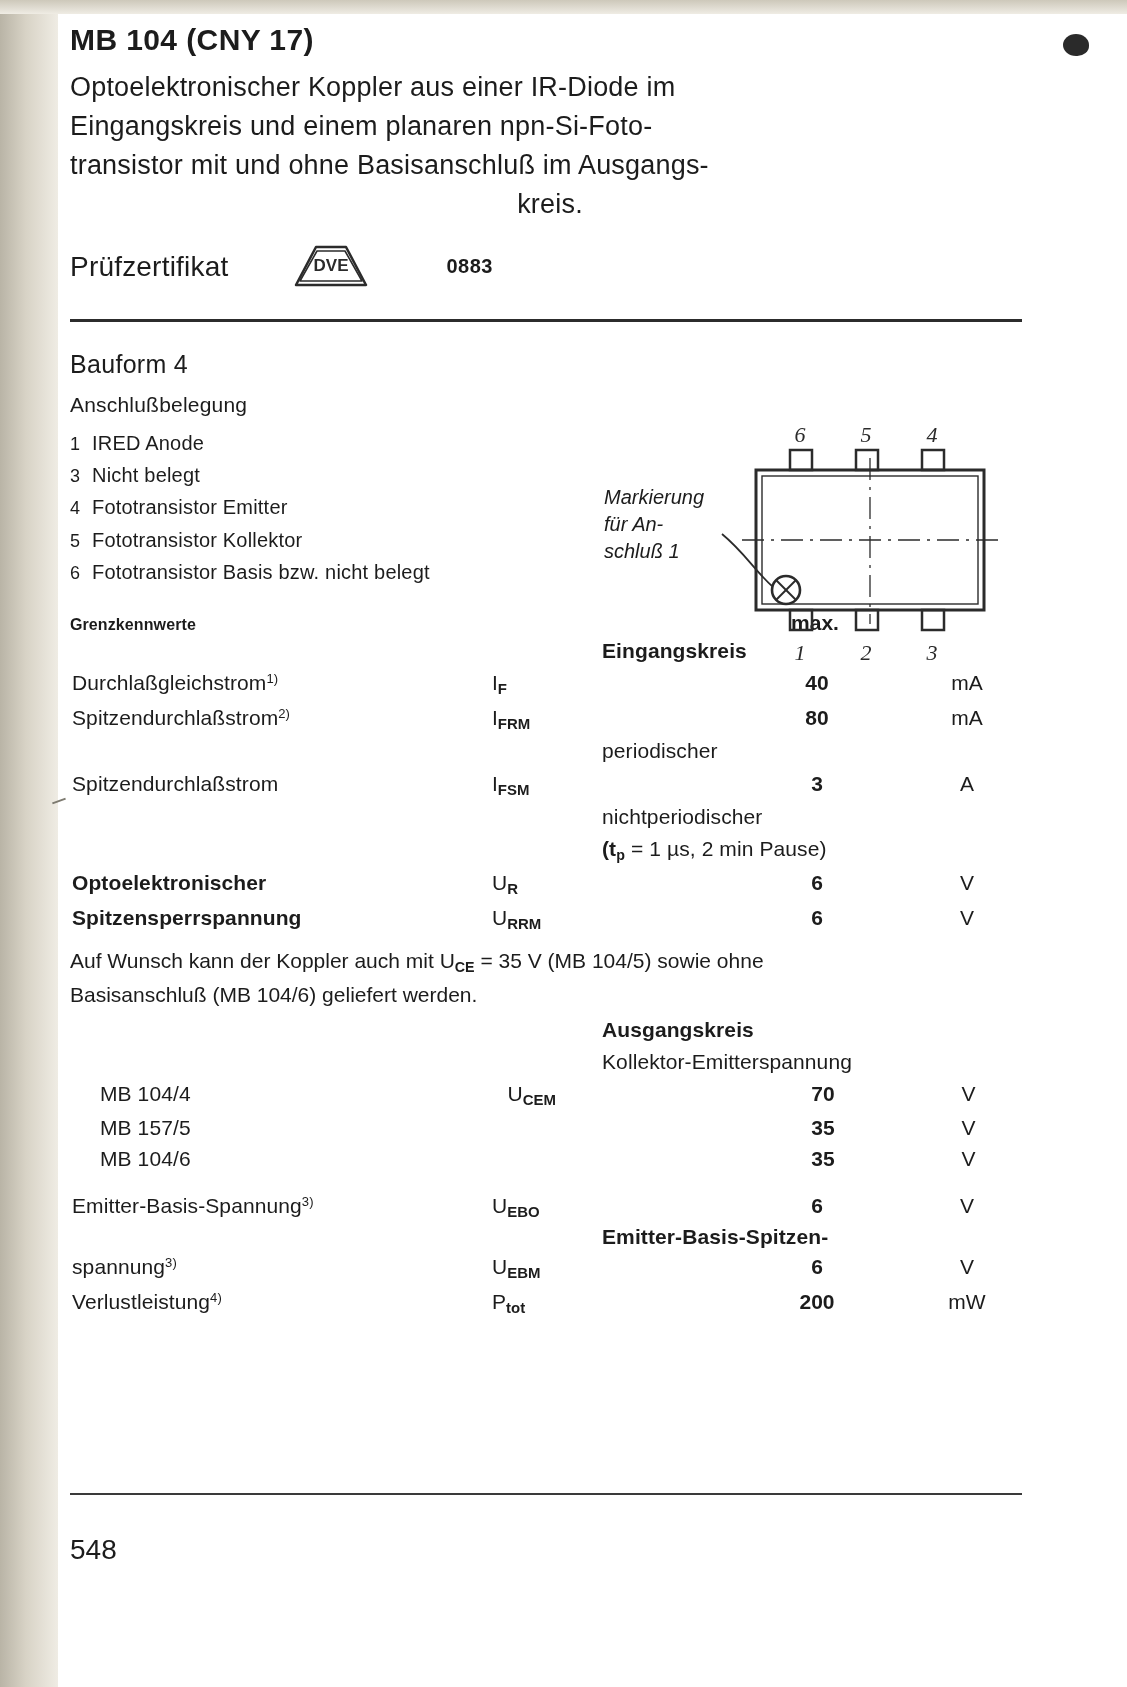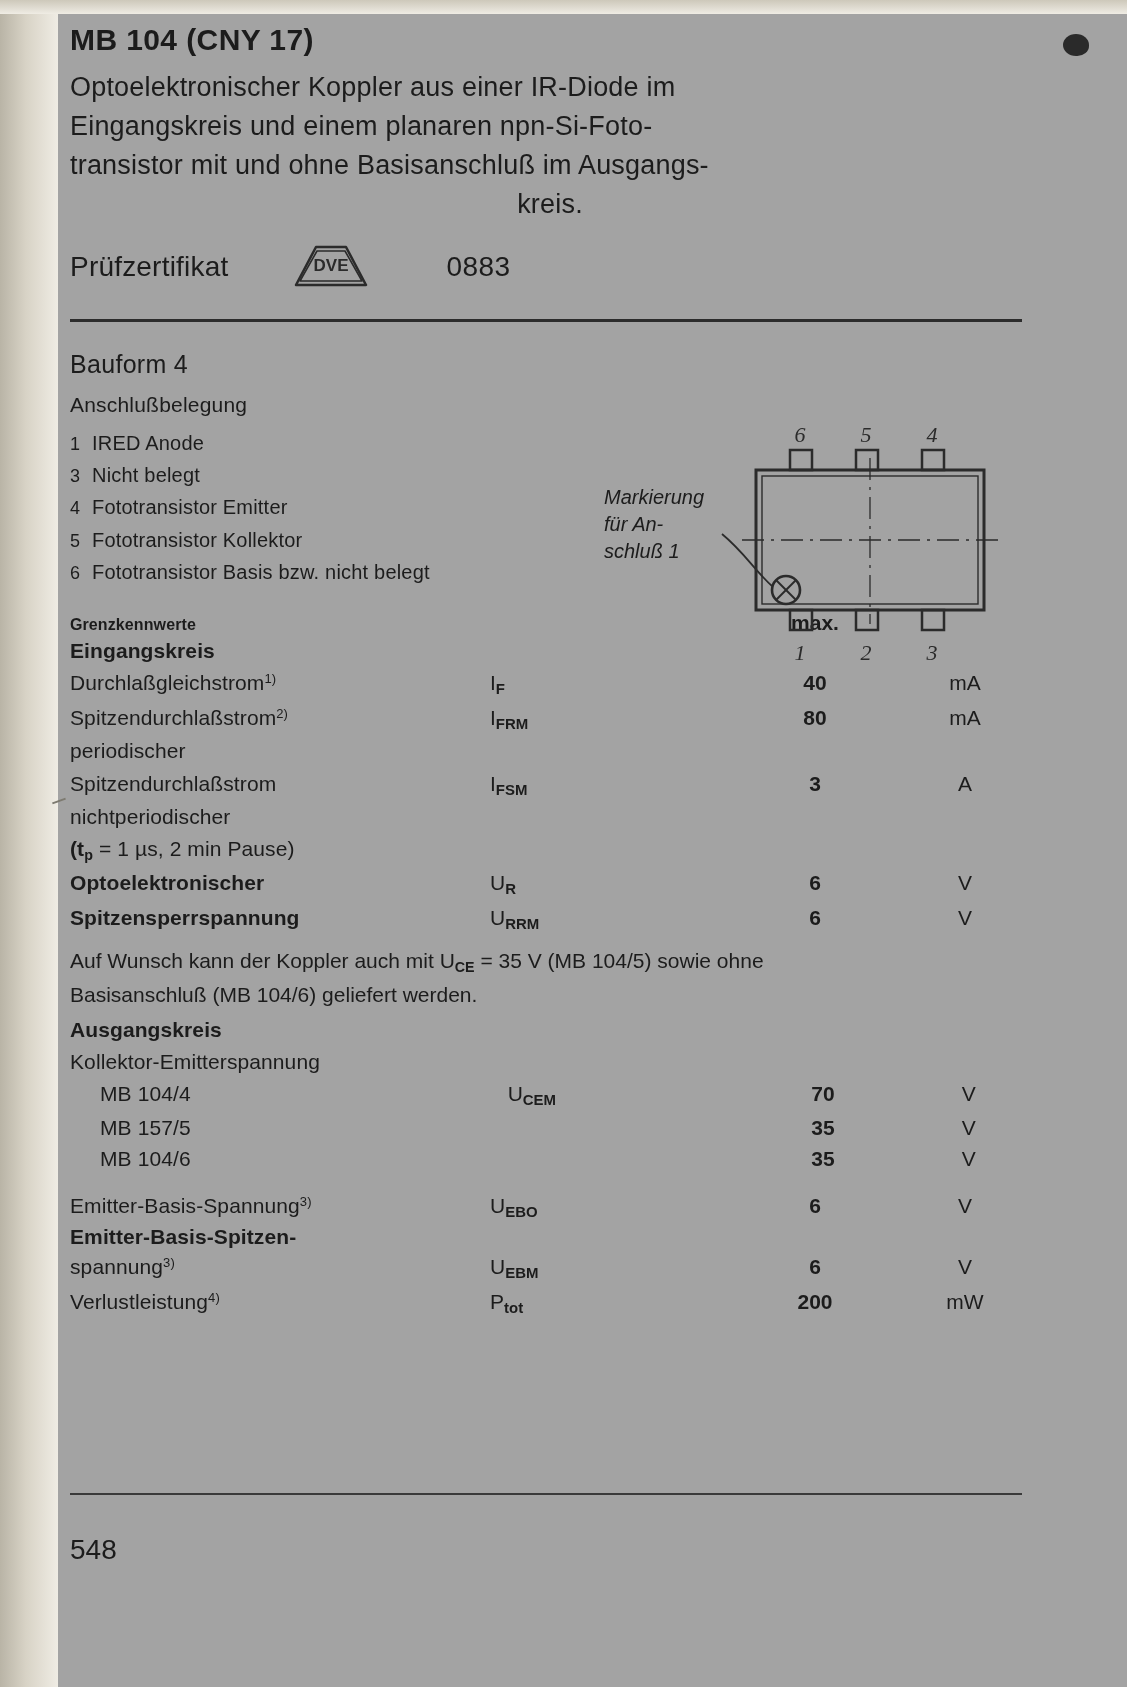--- a/index.html
+++ b/index.html
@@ -13,21 +13,21 @@
     font-family: "Liberation Sans", sans-serif;
     color: #1c1c1c;
     overflow: hidden;
     position: relative;
   }
   .page {
     position: absolute;
     left: 0; top: 0;
     width: 1127px;
     height: 1687px;
-    background: #a3a3a3;
+    background: #ffffff;
   }
   
   .scan-edge-left {
     position: absolute;
     left: 0; top: 0;
     width: 58px; height: 1687px;
     background: linear-gradient(to right, #b9b4a6 0%, #d8d3c6 45%, #efece4 100%);
   }
   .scan-edge-top {
     position: absolute;
@@ -74,22 +74,23 @@
   }
   .cert-label {
     font-size: 28px;
     letter-spacing: 0.2px;
   }
   .vde-mark {
     margin-left: 58px;
     margin-right: 70px;
   }
   .cert-number {
-    font-size: 28px;
+    font-size: 20px;
     letter-spacing: 0.5px;
+    font-weight: bold;
   }
   .rule {
     height: 3px;
     background: #2c2c2c;
     margin: 22px 0 0 0;
     width: 952px;
   }
   .section-bauform {
     font-size: 25px;
     margin: 28px 0 0 0;
@@ -141,20 +142,21 @@
   .table {
     margin-top: 22px;
     width: 952px;
     position: relative;
   }
   .trow {
     display: flex;
     align-items: baseline;
     font-size: 21px;
     line-height: 1.5;
+    justify-content: flex-end;
   }
   .c-name { width: 420px; letter-spacing: 0.1px;}
   .c-sym  { width: 230px; }
   .c-val  { width: 190px; text-align: center; font-weight: bold; }
   .c-unit { width: 110px; text-align: center; }
   .bold { font-weight: bold; }
   .hdr-max {
     font-weight: bold;
     font-size: 21px;
   }

